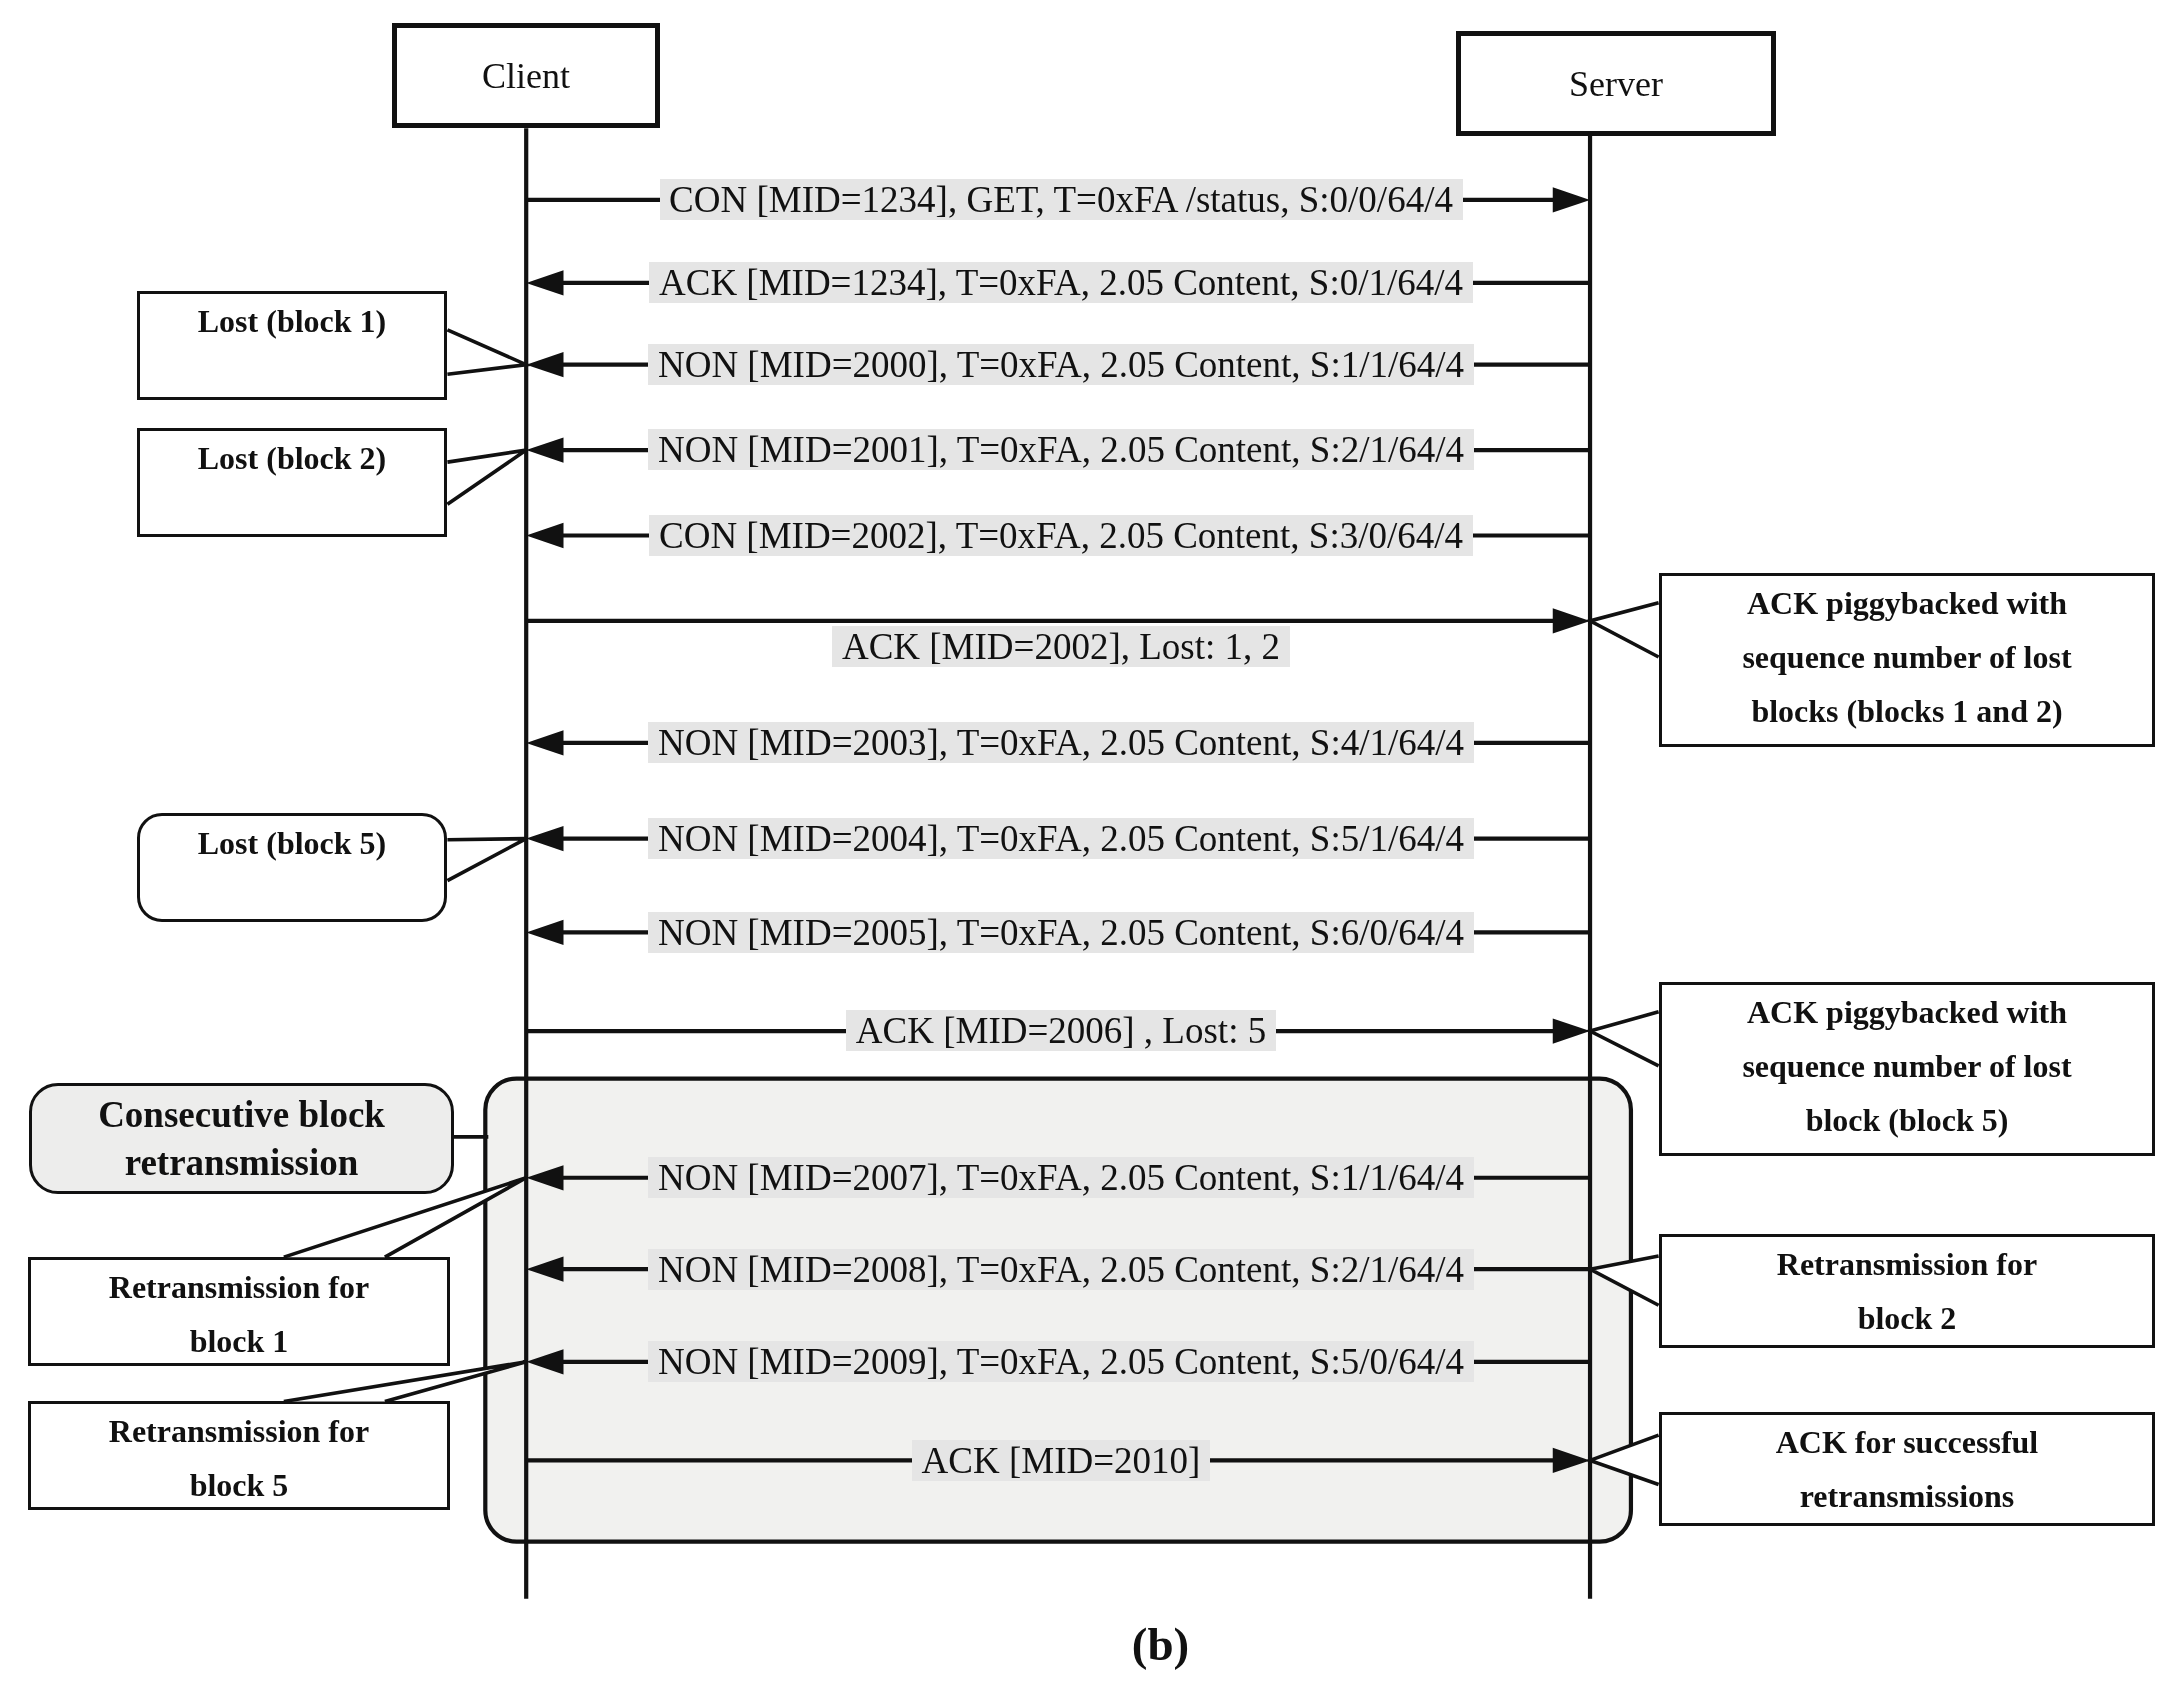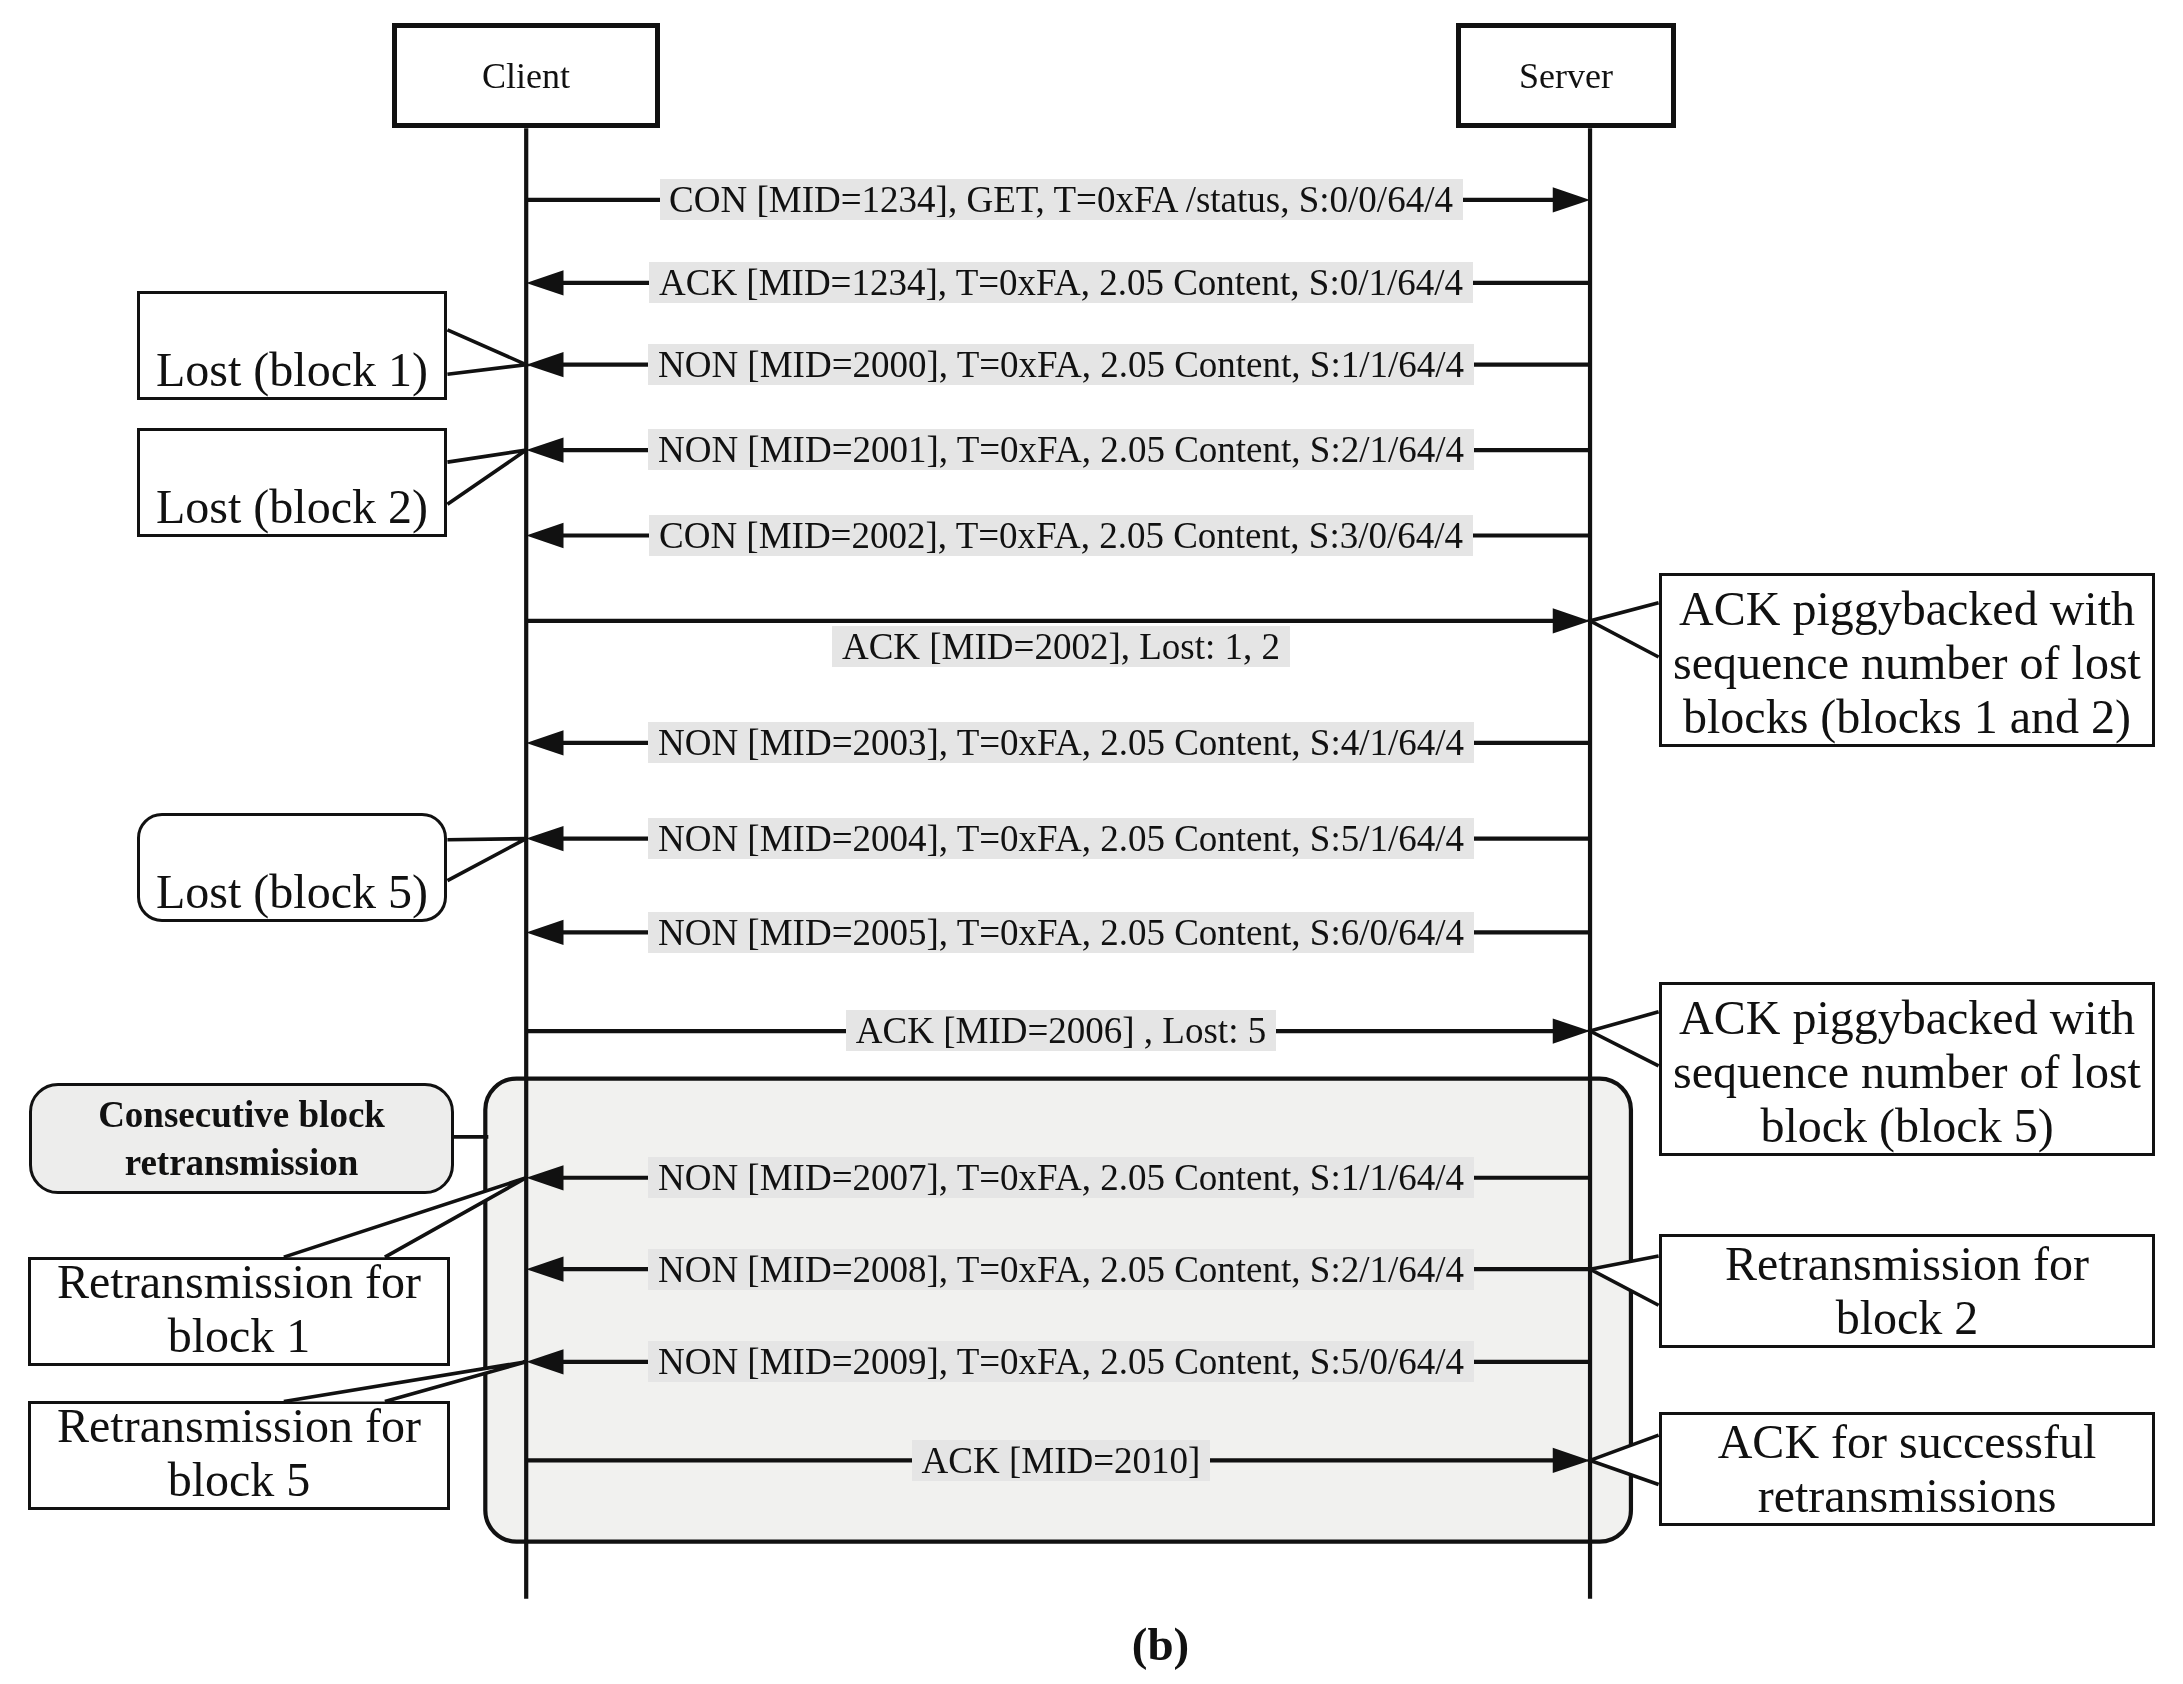--- a/index.html
+++ b/index.html
@@ -15,42 +15,43 @@
 
   .entity {
     position:absolute;
     border:5.4px solid #111111;
     background:#ffffff;
     box-sizing:border-box;
     display:flex; align-items:center; justify-content:center;
     font-size:36px;
   }
   #entity-client { left:392px; top:23px;  width:268px; height:105px; }
-  #entity-server { left:1456px; top:23px; width:220px; height:105px; }
+  #entity-server { left:1456px; top:31px; width:320px; height:105px; }
 
   .msg-label {
     position:absolute;
     left:571px; width:980px;
     text-align:center;
     font-size:37px;
     line-height:53px;
     white-space:nowrap;
   }
   .msg-label > span { background:#e5e5e5; padding:0 9.6px; }
 
   .callout {
     position:absolute;
     border:3.6px solid #111111;
     background:#ffffff;
     box-sizing:border-box;
-    display:flex; flex-direction:column; align-items:center; justify-content:flex-end;
+    display:flex; flex-direction:column; align-items:center; justify-content:flex-start;
     text-align:center;
-    font-size:48px;
+    font-size:32px;
     line-height:54px;
     white-space:nowrap;
+    font-weight:bold;
   }
 
   .bubble {
     position:absolute;
     left:29px; top:1083px; width:425px; height:111px;
     box-sizing:border-box;
     border:3.6px solid #111111;
     border-radius:29px;
     background:#ededec;
     display:flex; flex-direction:column; align-items:center; justify-content:center;

